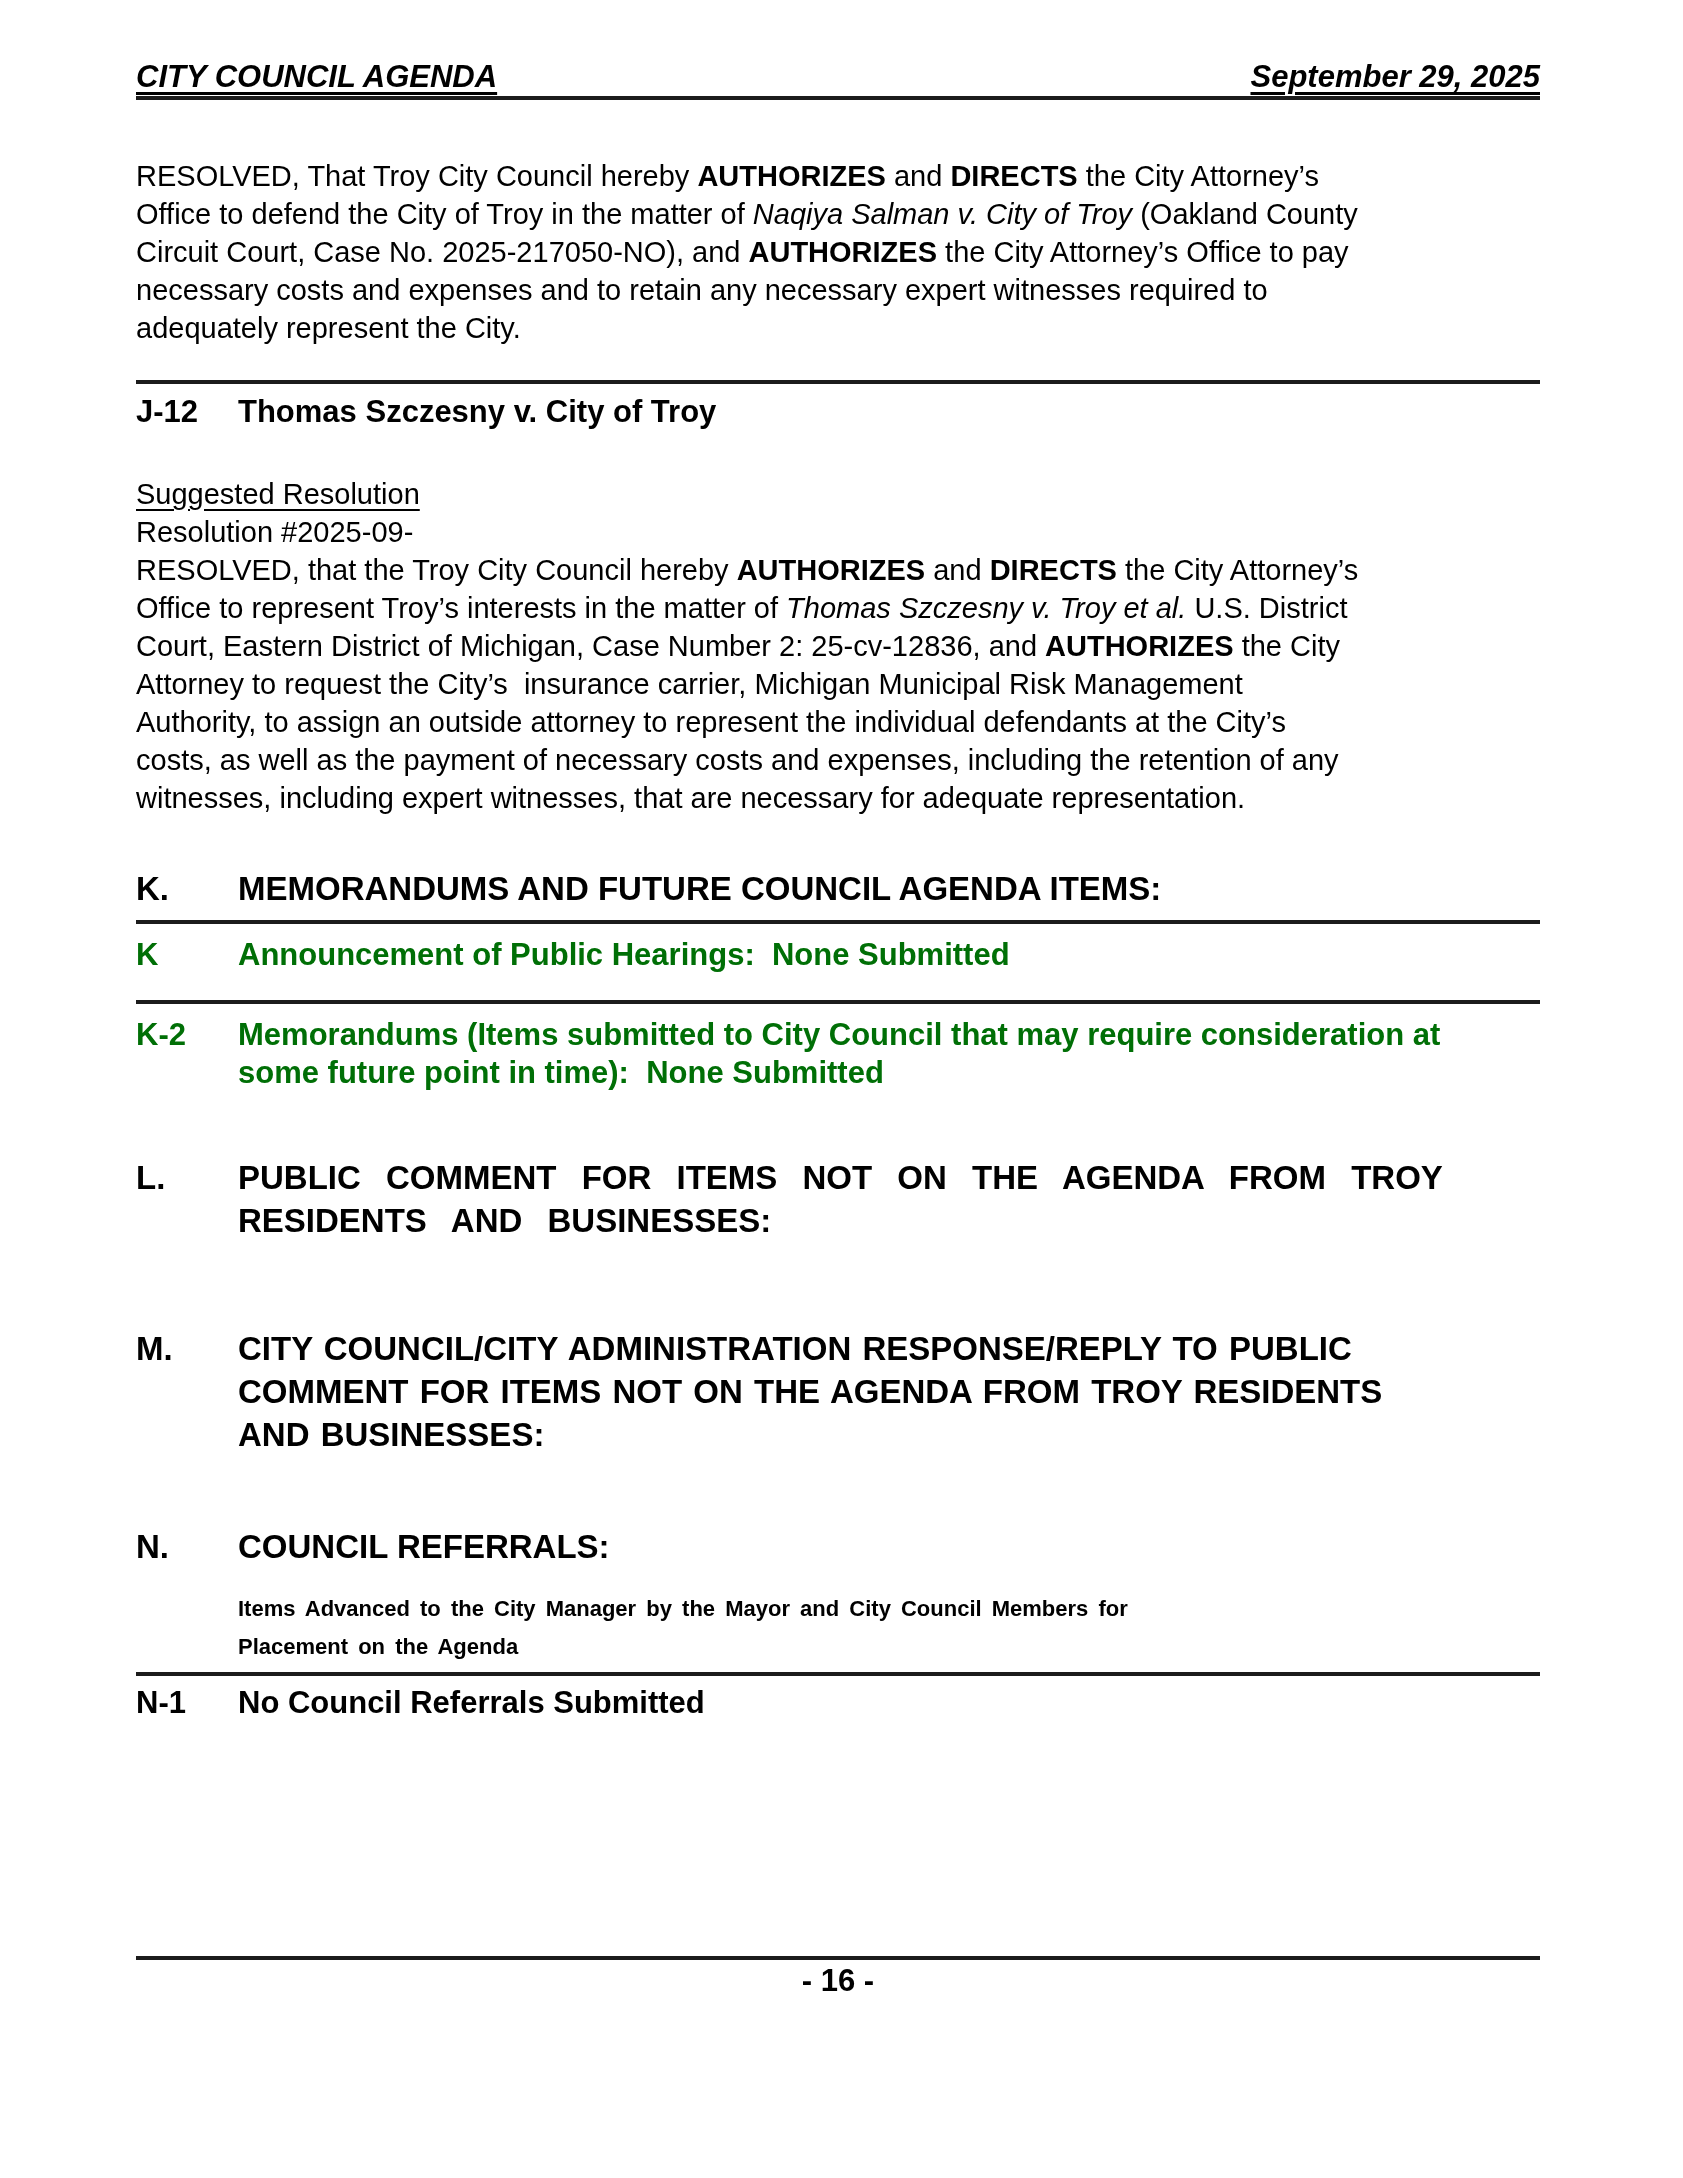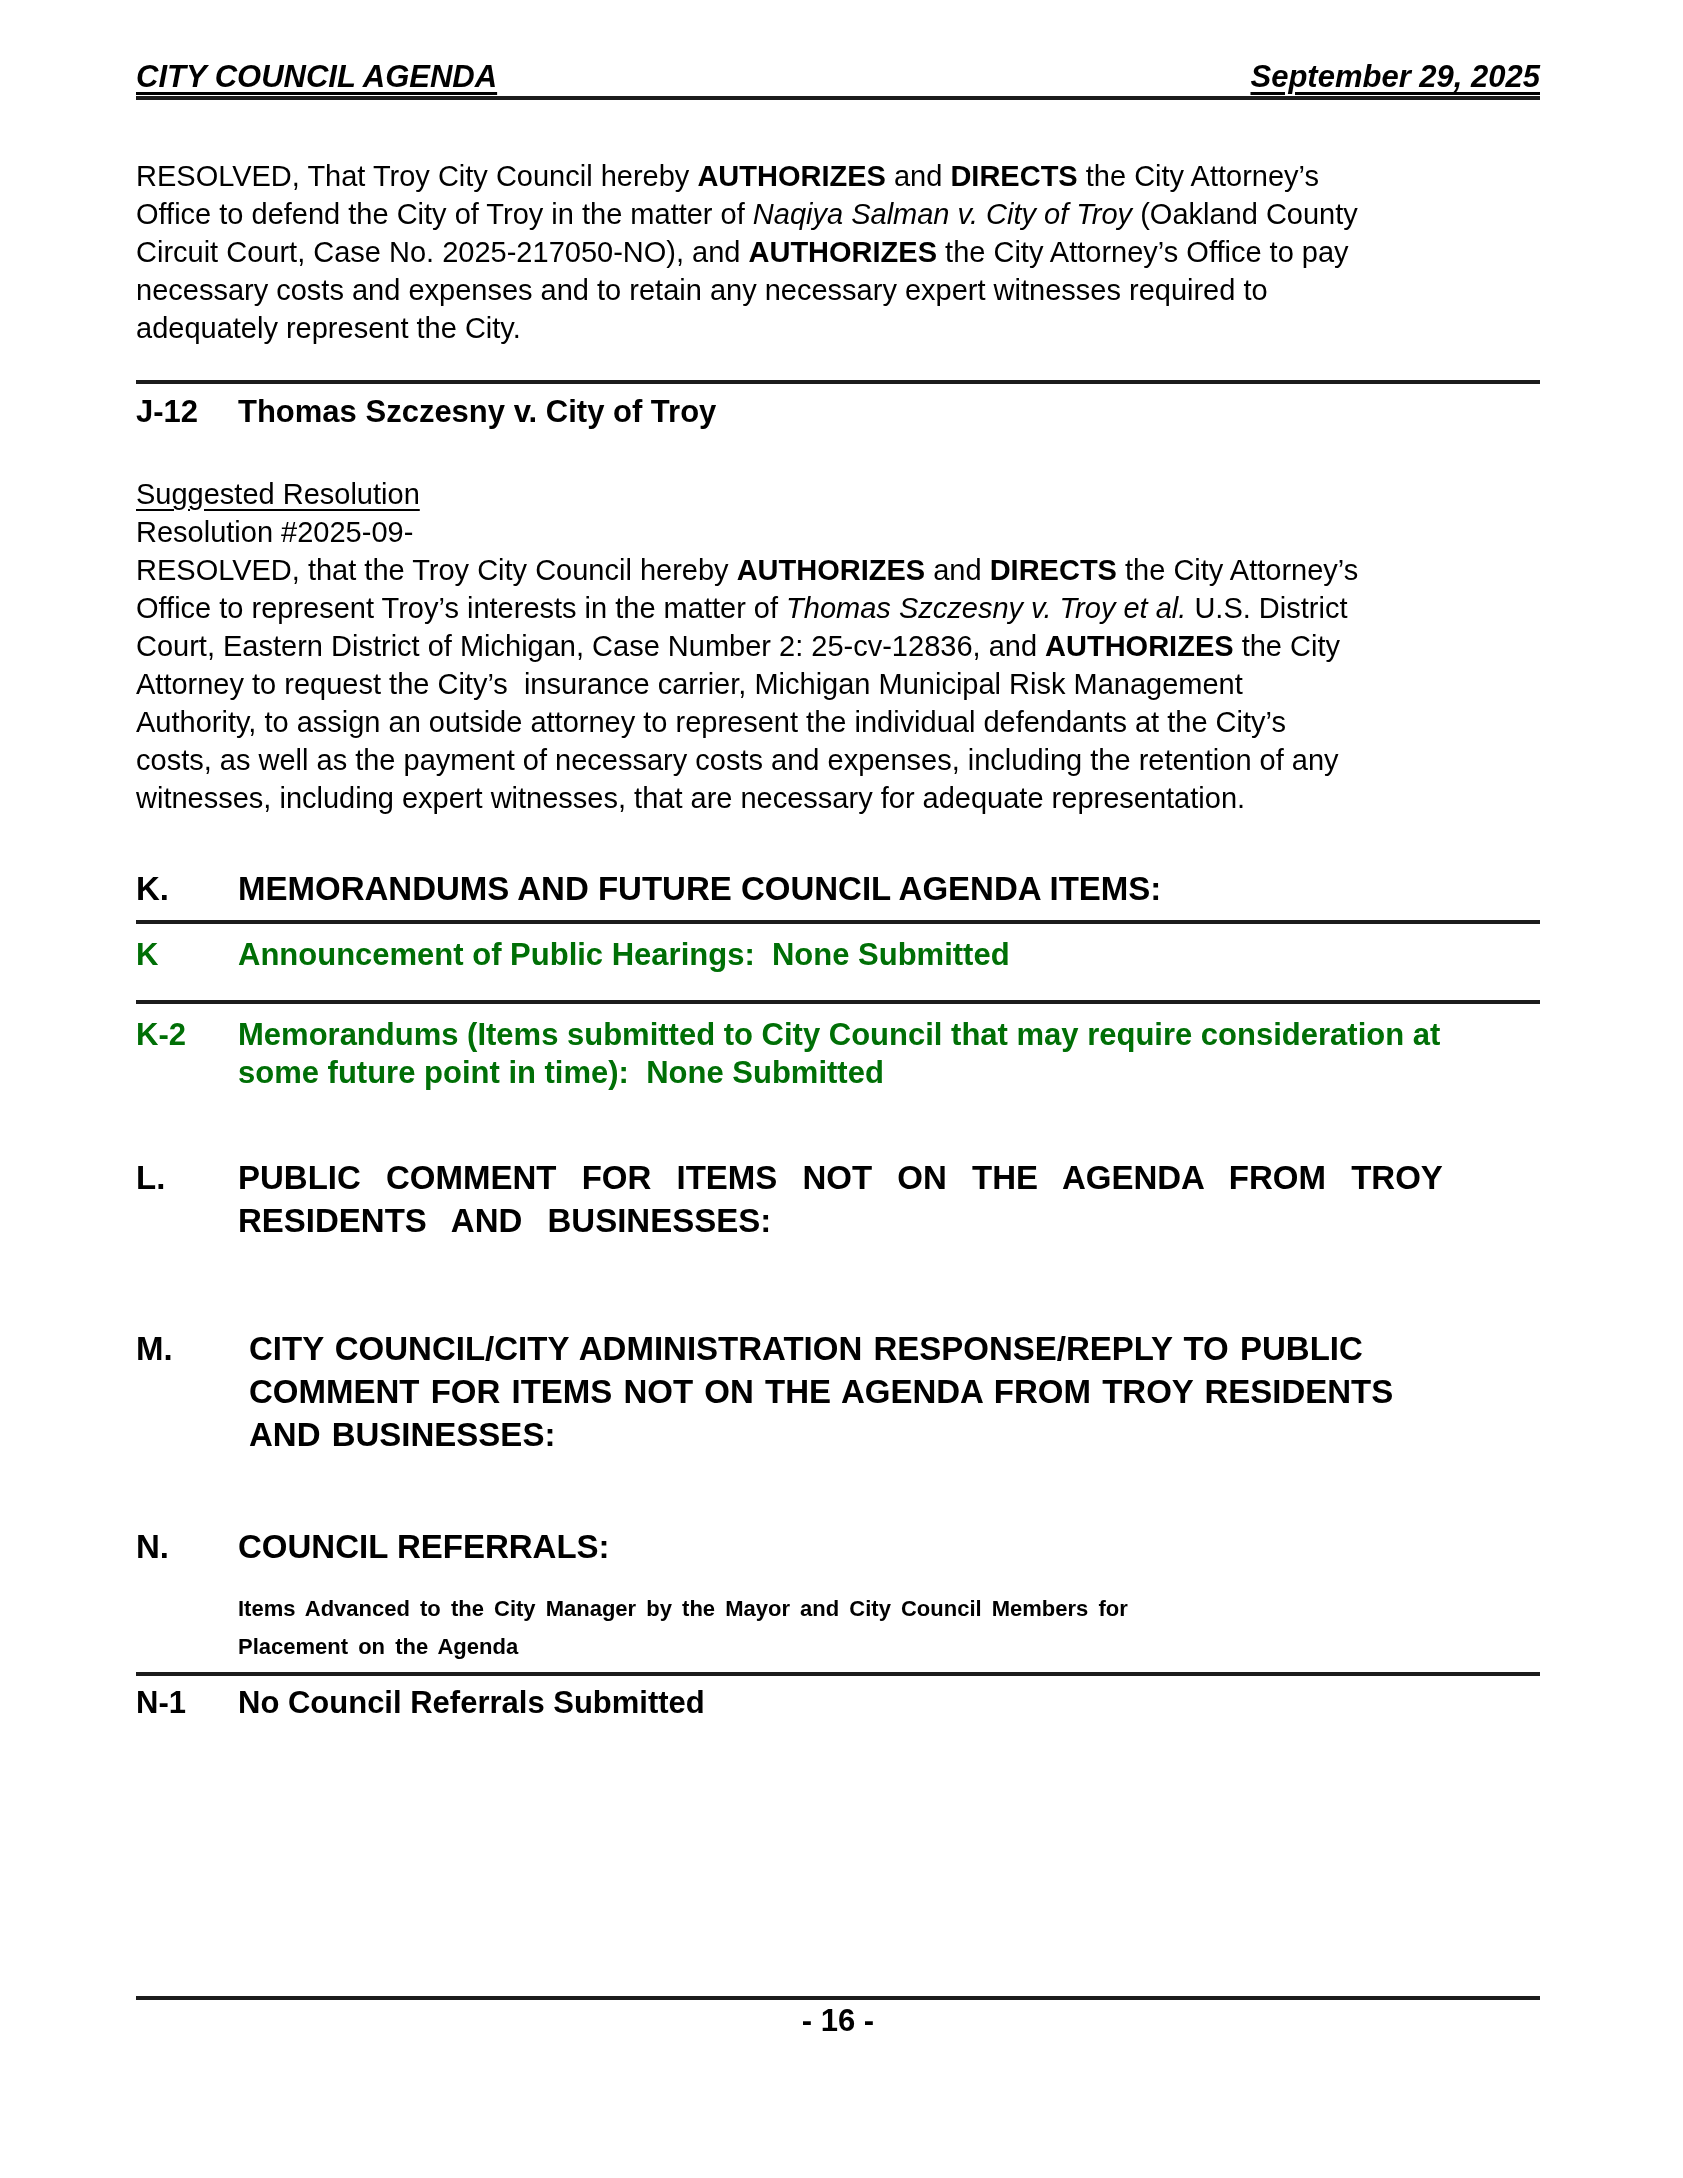--- a/index.html
+++ b/index.html
@@ -78,39 +78,39 @@
     font-weight: bold;
     line-height: 43px;
   }
   .section-letter { flex: 0 0 102px; }
   .section-title { flex: 1 1 auto; white-space: pre-wrap; }
   #sec-k { margin-top: 50px; }
   #sec-l { margin-top: 64px; }
   #sec-m { margin-top: 85px; }
   #sec-n { margin-top: 69px; }
   #sec-l .section-title { word-spacing: 16px; }
-  #sec-m .section-title { word-spacing: 2px; margin-left: 11px; }
+  #sec-m .section-title { word-spacing: 2px; }
 
   
   .n-subtext {
     margin-top: 22px;
     margin-left: 102px;
     font-size: 22px;
     font-weight: bold;
     line-height: 38px;
     white-space: pre-wrap;
     word-spacing: 4px;
   }
 
   
   .footer {
     position: absolute;
     left: 136px;
     right: 143px;
-    top: 1996px;
+    top: 1956px;
     border-top: 4px solid #1c1c1c;
     text-align: center;
     font-size: 31px;
     font-weight: bold;
     line-height: 42px;
   }
 </style>
 </head>
 <body>
 

